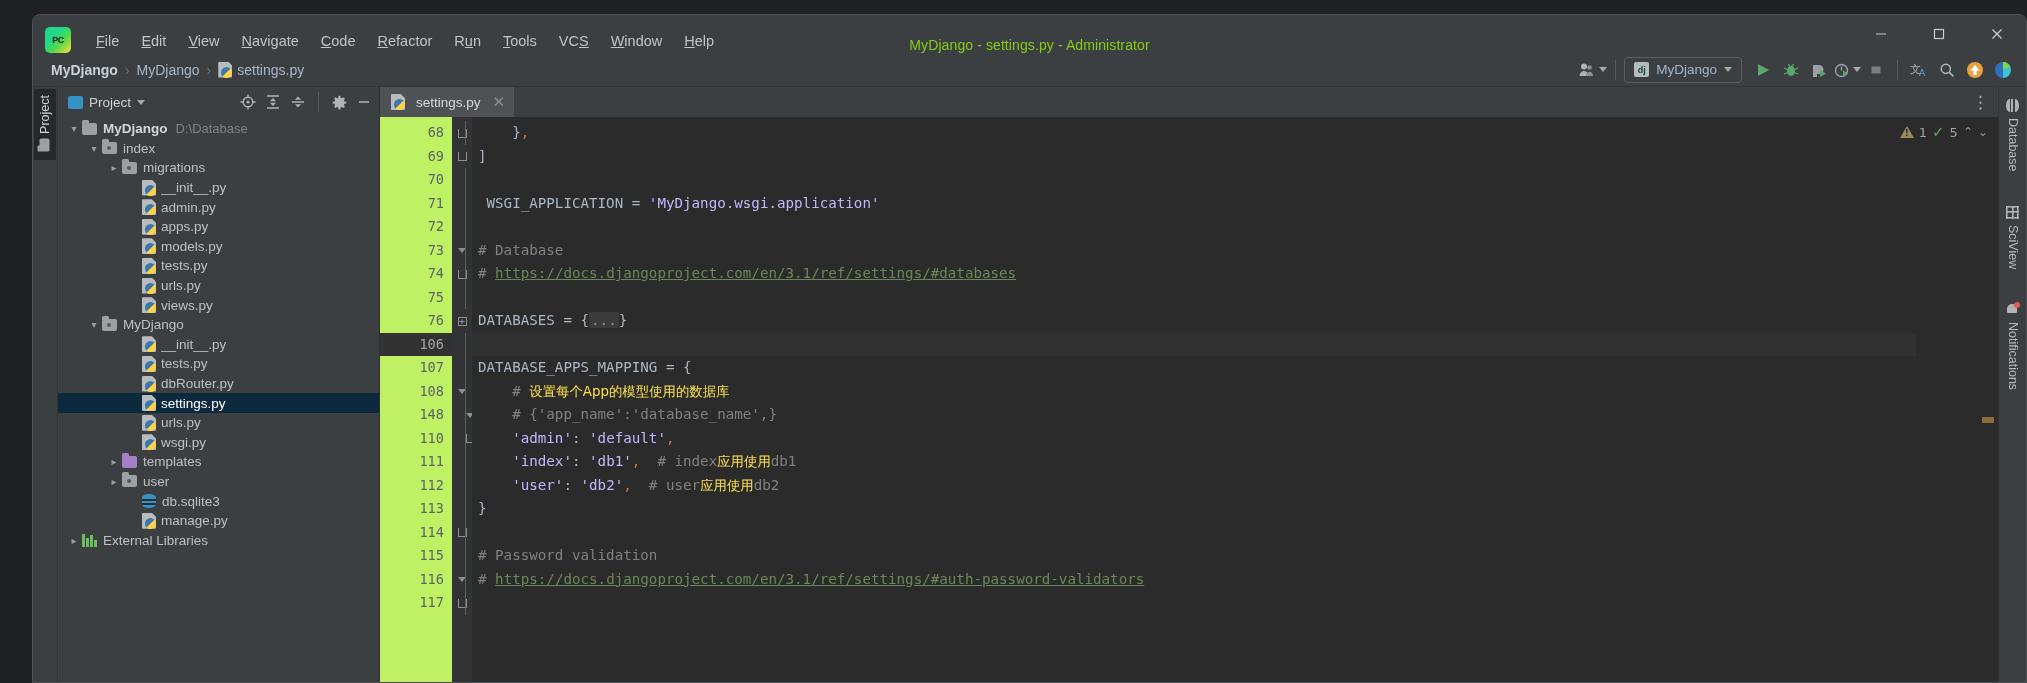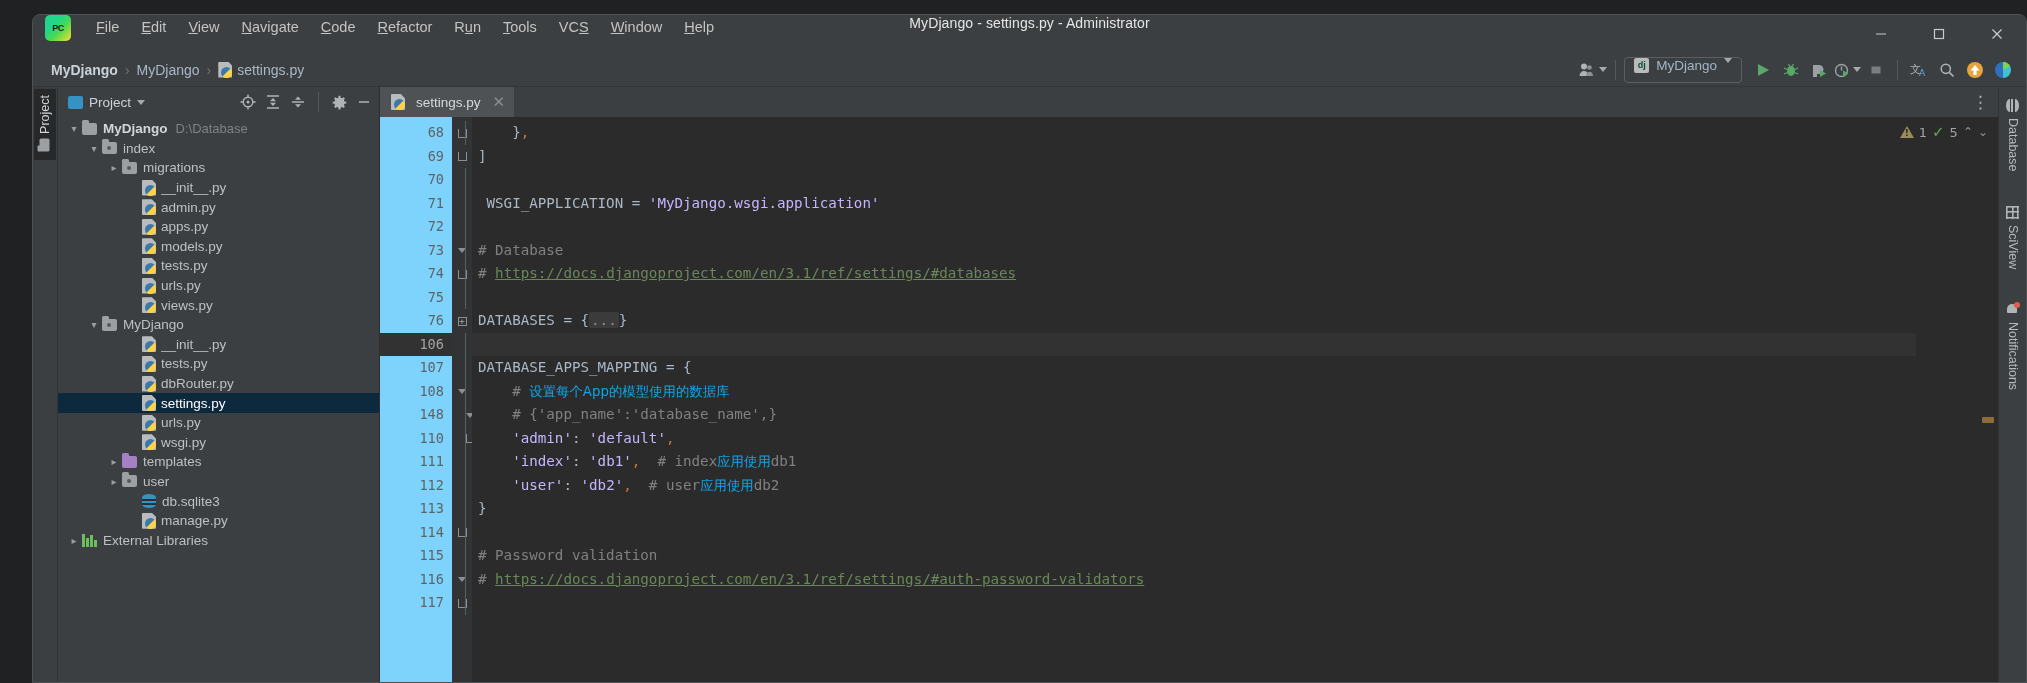--- a/index.html
+++ b/index.html
@@ -17,21 +17,21 @@
     border: 1px solid #4e5254;
     border-top-left-radius: 8px;
     border-top-right-radius: 8px;
     display: flex; flex-direction: column;
     overflow: hidden;
   }
 
   
   .menubar {
     height: 38px; flex: 0 0 38px;
-    display: flex; align-items: flex-start;
+    display: flex; align-items: flex-end;
     background: #3c3f41;
     position: relative;
   }
   .app-logo {
     width: 26px; height: 26px; margin-left: 12px; margin-right: 14px;
     border-radius: 5px;
     background: linear-gradient(135deg,#21d789 0%,#21d789 35%,#4dd94f 60%,#ffdd33 100%);
     position: relative; flex: 0 0 26px;
   }
   .app-logo::after {
@@ -41,21 +41,21 @@
     font-size: 9px; font-weight: bold; color: #1a1a1a;
     text-align: center; letter-spacing: -.5px;
   }
   .menu-item {
     font-size: 14.5px; color: #c3c3c3;
     padding: 4px 11px; cursor: default; white-space: nowrap;
   }
   .menu-item .mn { text-decoration: underline; }
   .win-title {
     position: absolute; left: 0; right: 0; text-align: center;
-    font-size: 14px; color: #e5e5e5; pointer-events: none;
+    font-size: 14px; color: #84cc16; pointer-events: none;
     letter-spacing: .1px;
   }
   .win-ctrls { margin-left: auto; display: flex; align-items: stretch; height: 100%; }
   .win-btn {
     width: 58px; display: flex; align-items: center; justify-content: center;
     color: #c8cbcd; font-size: 15px;
   }
 
   
   .navbar {
@@ -83,21 +83,21 @@
     width: 11px; height: 11px; border-radius: 50%;
     background: linear-gradient(135deg,#3c78aa 0%,#3c78aa 48%,#ffd343 52%,#ffd343 100%);
   }
   .nav-right { margin-left: auto; display: flex; align-items: center; gap: 2px; padding-right: 10px; }
   .tb-btn {
     height: 26px; min-width: 26px; display: flex; align-items: center;
     justify-content: center; border-radius: 4px; color: #b0b3b5;
   }
   .tb-sep { width: 1px; height: 20px; background: #56595b; margin: 0 6px; }
   .runcfg {
-    display: flex; gap: 7px;
+    display: flex; align-items: center; gap: 7px;
     border: 1px solid #5b5f61; border-radius: 4px;
     height: 26px; padding: 0 9px; margin-right: 6px;
   }
   .runcfg-label { font-size: 13.5px; color: #a2b5c6; }
   .dj-icon {
     width: 15px; height: 15px; border-radius: 2px;
     background: #b8babb; color: #0c4b33; font-size: 9px; font-weight: bold;
     display: flex; align-items: center; justify-content: center;
   }
   .caret { width: 0; height: 0; border-left: 4px solid transparent; border-right: 4px solid transparent; border-top: 5px solid #a6a9ab; }
@@ -203,21 +203,21 @@
   .etab {
     display: flex; align-items: center; gap: 6px;
     background: #4e5254; padding: 0 9px 0 11px; font-size: 13.5px; color: #d6d9db;
   }
   .etab .x { color: #8b8f91; font-size: 15px; margin-left: 6px; }
   .tab-right { margin-left: auto; display: flex; align-items: center; padding-right: 8px; }
   .dots { color: #b0b3b5; font-size: 17px; letter-spacing: 1px; line-height: 1; }
 
   .code-wrap { flex: 1; display: flex; position: relative; overflow: hidden; }
   .gutter {
-    width: 72px; flex: 0 0 72px; background: #7dd3fc; text-align: right;
+    width: 72px; flex: 0 0 72px; background: #bef264; text-align: right;
     font-family: "DejaVu Sans Mono", monospace; font-size: 13.6px;
     color: #606366; padding-top: 4px; user-select: none;
   }
   .gln { height: 23.5px; line-height: 23.5px; padding-right: 8px; position: relative; }
   .gln.cur { color: #a4a3a3; background: #323232; }
   .foldcol {
     width: 20px; flex: 0 0 20px; background: #313335; padding-top: 4px;
     font-family: "DejaVu Sans Mono", monospace; font-size: 11px; color: #8a8f91;
   }
   .fl { height: 23.5px; line-height: 23.5px; text-align: center; position: relative; }
@@ -230,21 +230,21 @@
   .fl .capend { display:inline-block; width:9px;height:9px;border:1px solid #8a8f91;border-top:none;vertical-align:middle;}
 
   .code {
     flex: 1; background: #2b2b2b; padding-top: 4px; position: relative; min-width: 0;
     font-family: "DejaVu Sans Mono", monospace; font-size: 14.2px; overflow: hidden;
   }
   .cl { height: 23.5px; line-height: 23.5px; white-space: pre; padding-left: 6px; }
   .cl.cur { background: #323232; }
   .str { color: #c4b5fd; }
   .cmt { color: #808080; }
-  .cmt-zh { color: #0ea5e9; font-family: "DejaVu Sans", sans-serif; font-size: 13.4px; }
+  .cmt-zh { color: #fde047; font-family: "DejaVu Sans", sans-serif; font-size: 13.4px; }
   .lnk { color: #6a8759; text-decoration: underline; }
   .punc { color: #cc7832; }
   .plain { color: #a9b7c6; }
   .folded { background: #3b3b3b; color: #8c8c8c; border-radius: 2px; padding: 0 2px; }
 
   .editor-right {
     width: 82px; flex: 0 0 82px; background: #2b2b2b; position: relative;
   }
   .inspect {
     position: absolute; right: 10px; top: 6px; display: flex; align-items: center; gap: 5px;

